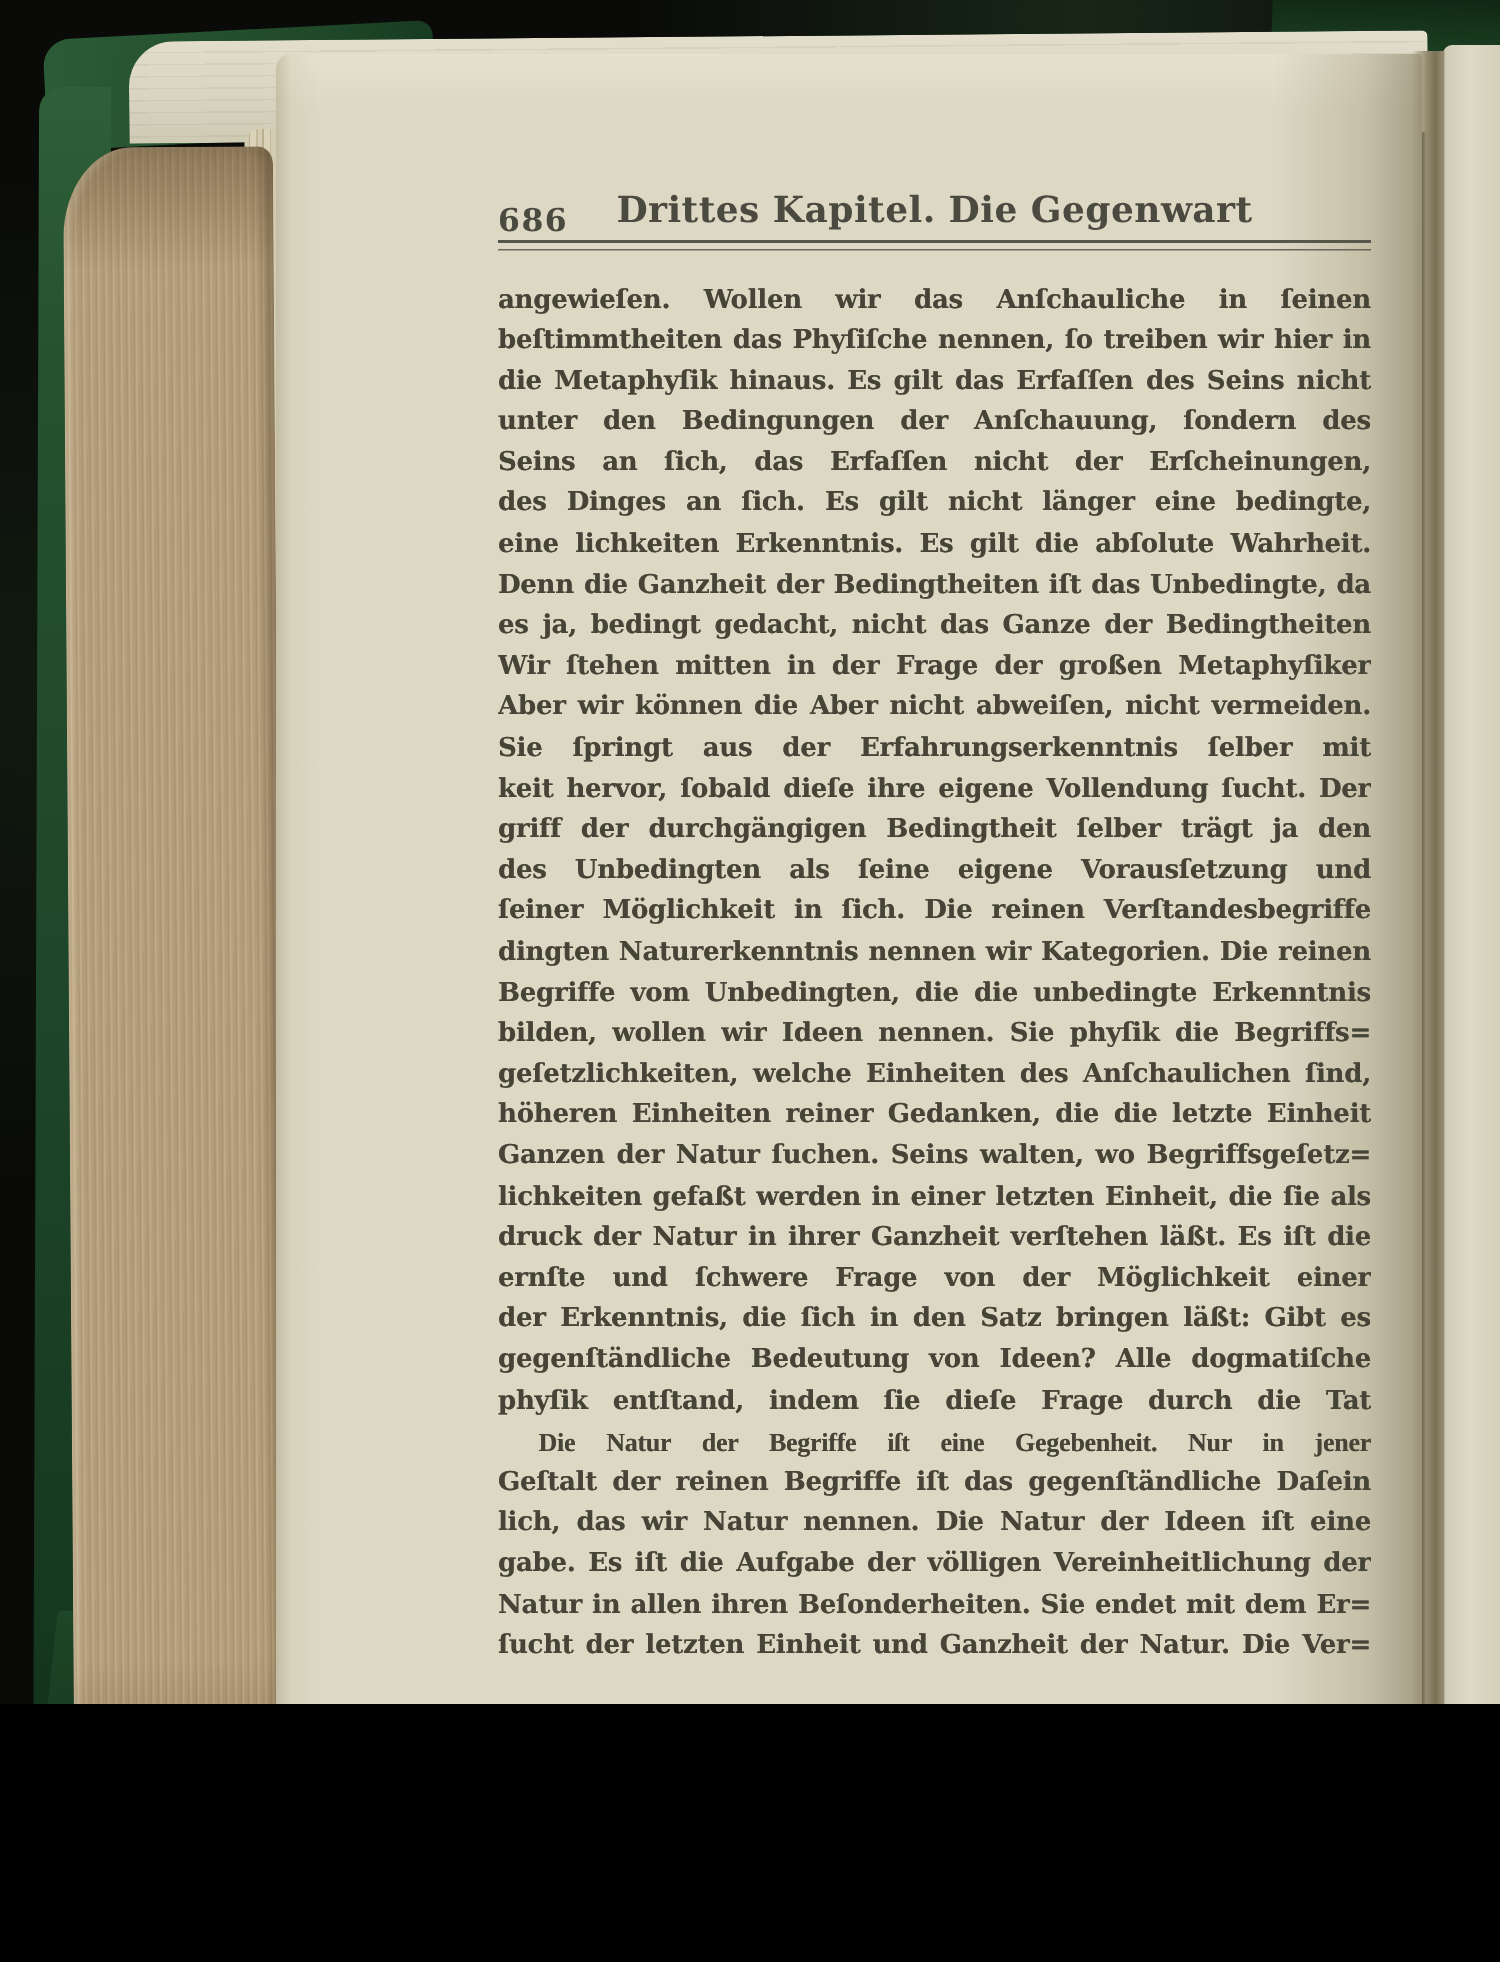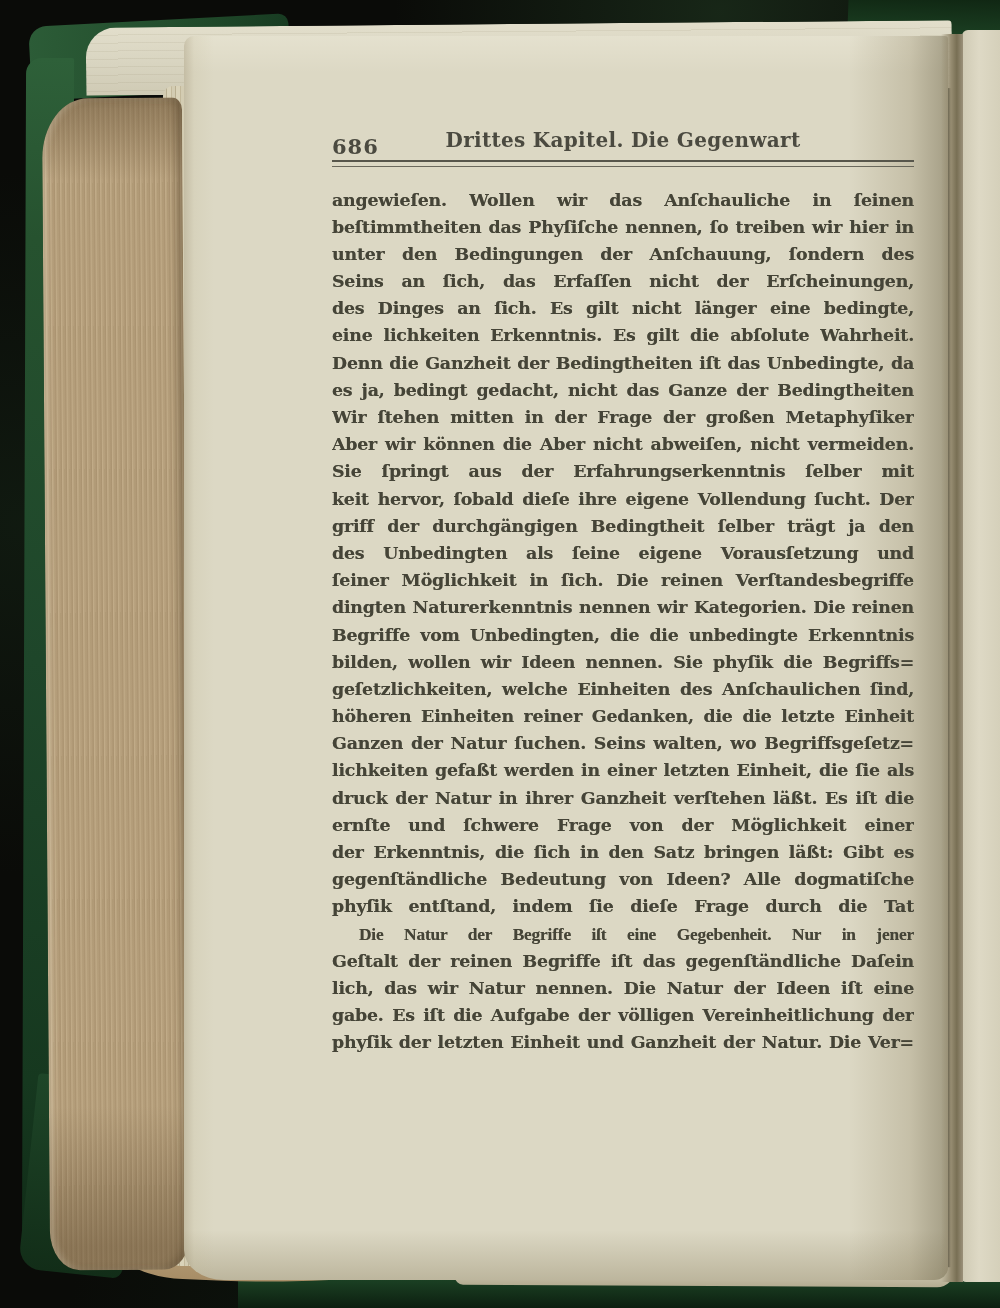--- a/index.html
+++ b/index.html
@@ -1,17 +1,17 @@
 <!DOCTYPE html>
 <html><head>
 <meta charset="utf-8">
 <style>
   html,body{margin:0;padding:0;background:#000;}
   .canvas{
-    position:relative;width:1000px;height:1308px;overflow:hidden;
+    position:relative;width:1000px;height:1136px;overflow:hidden;
     font-family:"DejaVu Serif",serif;
     background:
       radial-gradient(circle at 72% 1%, rgba(40,72,42,.45), rgba(0,0,0,0) 22%),
       radial-gradient(circle at 2% 40%, rgba(22,40,24,.5), rgba(0,0,0,0) 28%),
       radial-gradient(circle at 50% 104%, rgba(18,38,22,.55), rgba(0,0,0,0) 30%),
       #0a0b08;
   }
   
   .cover-left{position:absolute;z-index:1;left:24px;top:58px;width:48px;height:1204px;
     background:linear-gradient(180deg,#2e6039 0%,#26522f 15%,#1e462a 50%,#16381f 85%,#0f2a16 100%);
@@ -59,21 +59,21 @@
   .page-groove{position:absolute;z-index:6;left:941px;top:34px;width:22px;height:1248px;
     background:linear-gradient(90deg, rgba(120,110,80,0) 0%, #978d72 45%, #786f54 72%, #9b917a 100%);}
   .facing-page{position:absolute;z-index:5;left:962px;top:30px;width:38px;height:1252px;
     background:linear-gradient(90deg,#cfcab4 0%,#ded9c5 45%,#d5d0ba 100%);
     border-radius:6px 0 0 4px;}
   
   .textcol{position:absolute;z-index:10;left:332px;top:122px;width:582px;color:#474638;}
   .header{position:relative;height:36px;}
   .pgnum{position:absolute;left:0;bottom:1px;font-weight:bold;font-size:21px;line-height:1;
     letter-spacing:1px;color:#4b4a40;}
-  .runhead{display:block;text-align:center;font-weight:bold;font-size:20px;line-height:36px;
+  .runhead{display:block;text-align:center;font-weight:bold;font-size:24px;line-height:36px;
     color:#4b4a40;letter-spacing:.3px;}
   .rule{margin-top:2px;height:3.5px;border-top:2.5px solid #57564b;border-bottom:1.8px solid rgba(87,86,75,.85);}
   .bodytext{margin-top:20px;}
   .tline{height:27.2px;line-height:27.2px;font-weight:bold;font-size:17.4px;
     letter-spacing:-.2px;word-spacing:.6px;color:#454437;
     text-align:justify;text-align-last:justify;overflow:hidden;
     text-shadow:0 0 .4px rgba(58,58,44,.55);}
   .para.indent .tline:first-child{text-indent:27px;font-family:Liberation Serif, serif;}
 </style>
 </head>
@@ -99,20 +99,21 @@
   <div class="textcol">
     <div class="header">
       <span class="pgnum">686</span>
       <span class="runhead">Drittes Kapitel. Die Gegenwart</span>
     </div>
     <div class="rule"></div>
     <div class="bodytext" id="bodytext">
         <div class="para">
           <div class="tline">angewieſen. Wollen wir das Anſchauliche in ſeinen Begriffs=</div>
           <div class="tline">beſtimmtheiten das Phyſiſche nennen, ſo treiben wir hier in</div>
+          <div class="tline">die Metaphyſik hinaus. Es gilt das Erfaſſen des Seins nicht</div>
           <div class="tline">unter den Bedingungen der Anſchauung, ſondern des reinen</div>
           <div class="tline">Seins an ſich, das Erfaſſen nicht der Erſcheinungen, ſondern</div>
           <div class="tline">des Dinges an ſich. Es gilt nicht länger eine bedingte, ſondern</div>
           <div class="tline">eine lichkeiten Erkenntnis. Es gilt die abſolute Wahrheit.</div>
           <div class="tline">Denn die Ganzheit der Bedingtheiten iſt das Unbedingte, da</div>
           <div class="tline">es ja, bedingt gedacht, nicht das Ganze der Bedingtheiten wäre.</div>
           <div class="tline">Wir ſtehen mitten in der Frage der großen Metaphyſiker drin.</div>
           <div class="tline">Aber wir können die Aber nicht abweiſen, nicht vermeiden.</div>
           <div class="tline">Sie ſpringt aus der Erfahrungserkenntnis ſelber mit Notwendig=</div>
           <div class="tline">keit hervor, ſobald dieſe ihre eigene Vollendung ſucht. Der Be=</div>
@@ -130,17 +131,18 @@
           <div class="tline">ernſte und ſchwere Frage von der Möglichkeit einer Vollendung</div>
           <div class="tline">der Erkenntnis, die ſich in den Satz bringen läßt: Gibt es eine</div>
           <div class="tline">gegenſtändliche Bedeutung von Ideen? Alle dogmatiſche Meta=</div>
           <div class="tline">phyſik entſtand, indem ſie dieſe Frage durch die Tat bejahte.</div>
         </div>
         <div class="para indent">
           <div class="tline">Die Natur der Begriffe iſt eine Gegebenheit. Nur in jener</div>
           <div class="tline">Geſtalt der reinen Begriffe iſt das gegenſtändliche Daſein mög=</div>
           <div class="tline">lich, das wir Natur nennen. Die Natur der Ideen iſt eine Auf=</div>
           <div class="tline">gabe. Es iſt die Aufgabe der völligen Vereinheitlichung der</div>
-          <div class="tline">phyſik der letzten Einheit und Ganzheit der Natur. Die Ver=</div>
+          <div class="tline">Natur in allen ihren Beſonderheiten. Sie endet mit dem Er=</div>
+          <div class="tline">ſucht der letzten Einheit und Ganzheit der Natur. Die Ver=</div>
         </div>
       </div>
   </div>
 </div>
 
 </body></html>

